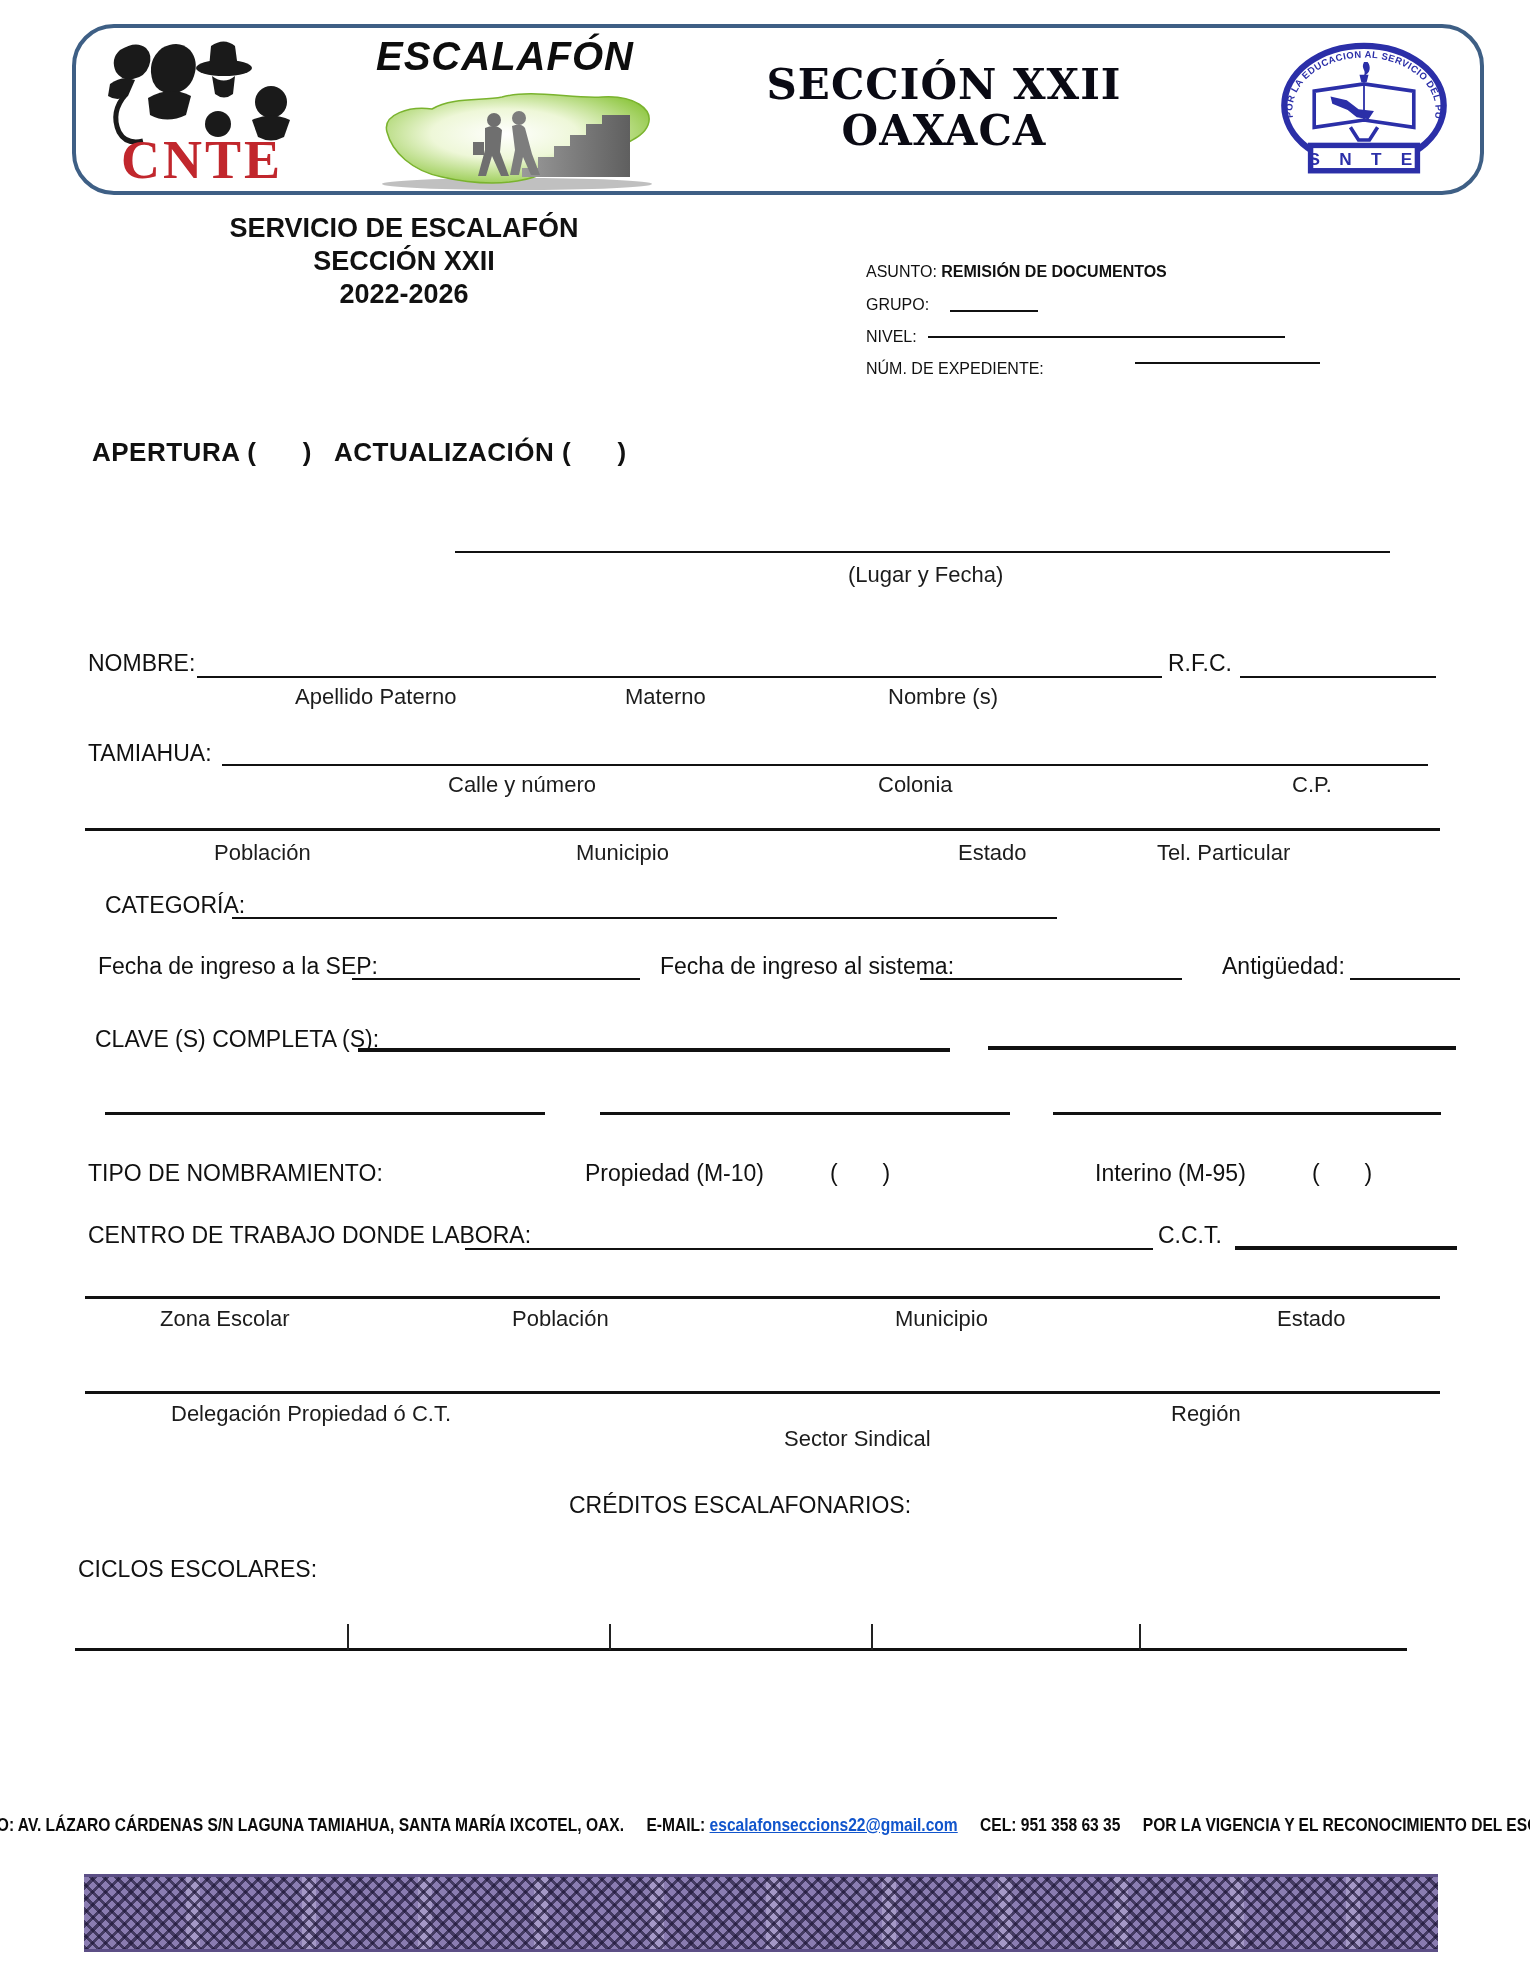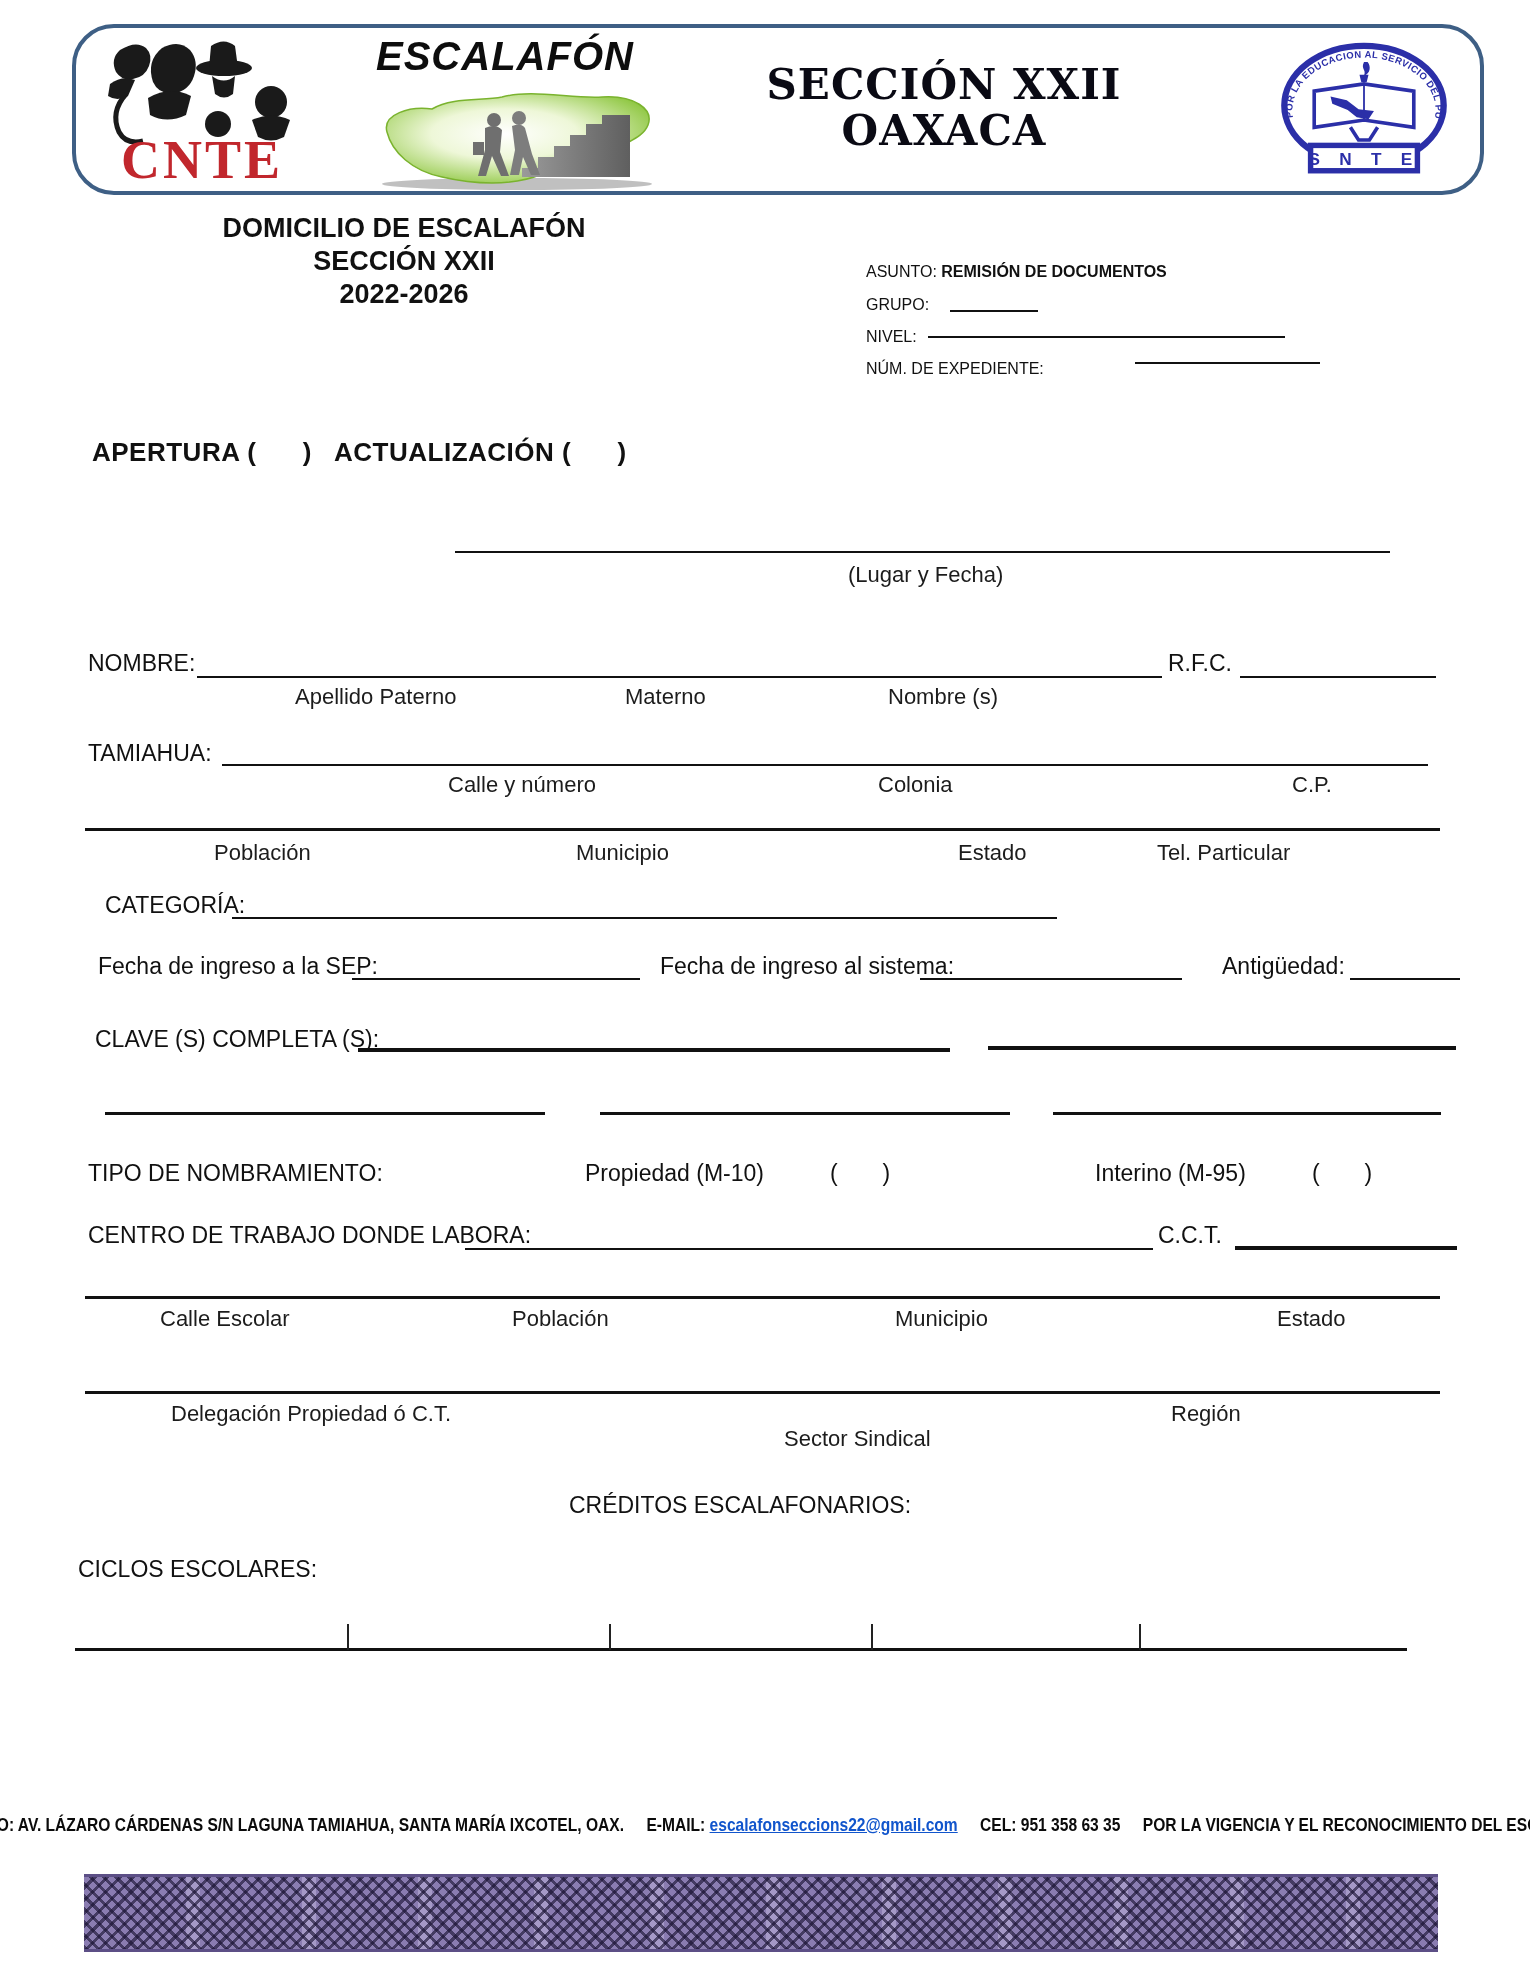--- a/index.html
+++ b/index.html
@@ -105,21 +105,21 @@
       <path d="M40,58 L95,50 L150,58 L150,98 L95,90 L40,98 Z" fill="#fff" stroke="#2b2fa8" stroke-width="4"></path>
       <line x1="95" y1="50" x2="95" y2="90" stroke="#2b2fa8" stroke-width="2"></line>
       <path d="M58,64 l18,4 l13,10 l17,2 l-6,9 l-13,-2 l-10,-8 l-17,-7 z" fill="#2b2fa8"></path>
       <path d="M80,98 l9,14 h12 l9,-14" fill="none" stroke="#2b2fa8" stroke-width="4"></path>
       <rect x="36" y="118" width="118" height="28" fill="#fff" stroke="#2b2fa8" stroke-width="6"></rect>
       <text x="95" y="140" text-anchor="middle" font-size="19" font-weight="bold" fill="#2b2fa8" letter-spacing="8">S N T E</text>
     </svg>
   </div>
 
   <div class="abs title-block" style="left:104px;top:212px;width:600px;">
-    <div>DOMICILIO DE ESCALAFÓN</div>
+    <div>SERVICIO DE ESCALAFÓN</div>
     <div>SECCIÓN XXII</div>
     <div>2022-2026</div>
   </div>
 
   <div class="abs asunto" style="left:866px;top:258px;">
     <div style="margin-bottom:6px;">
       <span>ASUNTO:</span>
       <span class="bold">REMISIÓN DE DOCUMENTOS</span>
     </div>
     <div style="margin-bottom:5px;">GRUPO:</div>
@@ -177,21 +177,21 @@
   <div class="abs lbl pre" style="left:830px;top:1160px;">(       )</div>
   <div class="abs lbl" style="left:1095px;top:1160px;">Interino (M-95)</div>
   <div class="abs lbl pre" style="left:1312px;top:1160px;">(       )</div>
 
   <div class="abs lbl" style="left:88px;top:1222px;">CENTRO DE TRABAJO DONDE LABORA:</div>
   <div class="hline" style="left:465px;top:1248px;width:688px;"></div>
   <div class="abs lbl" style="left:1158px;top:1222px;">C.C.T.</div>
   <div class="hline th4" style="left:1235px;top:1246px;width:222px;"></div>
 
   <div class="hline th3" style="left:85px;top:1296px;width:1355px;"></div>
-  <div class="abs sub" style="left:160px;top:1306px;">Calle Escolar</div>
+  <div class="abs sub" style="left:160px;top:1306px;">Zona Escolar</div>
   <div class="abs sub" style="left:512px;top:1306px;">Población</div>
   <div class="abs sub" style="left:895px;top:1306px;">Municipio</div>
   <div class="abs sub" style="left:1277px;top:1306px;">Estado</div>
 
   <div class="hline th3" style="left:85px;top:1391px;width:1355px;"></div>
   <div class="abs sub" style="left:171px;top:1401px;">Delegación Propiedad ó C.T.</div>
   <div class="abs sub" style="left:784px;top:1401px;margin-top:25px;">Sector Sindical</div>
   <div class="abs sub" style="left:1171px;top:1401px;">Región</div>
 
   <div class="abs lbl" style="left:0;top:1492px;width:1480px;text-align:center;">CRÉDITOS ESCALAFONARIOS:</div>

